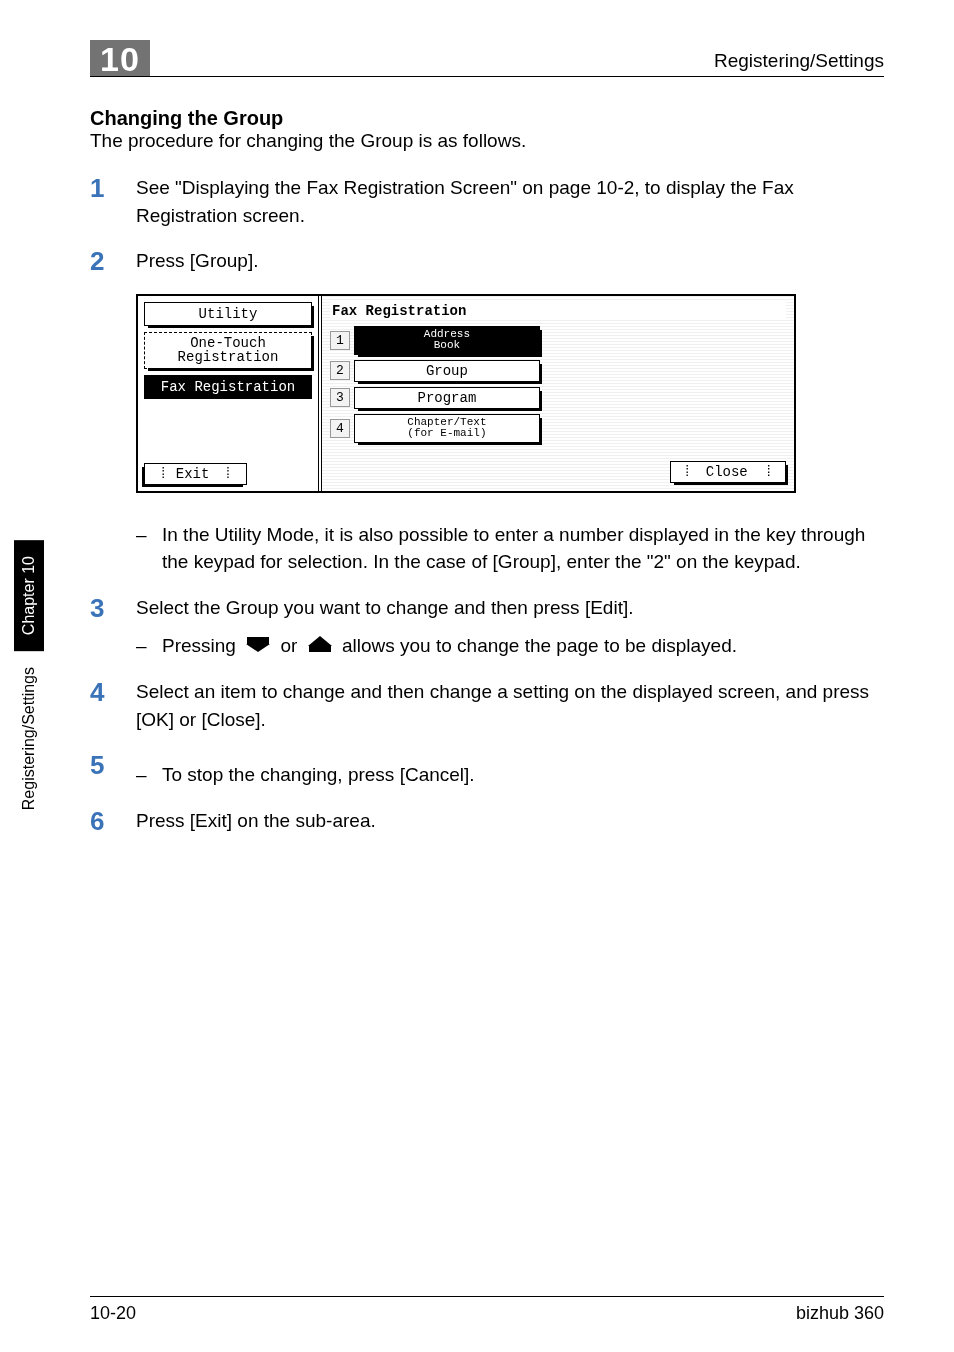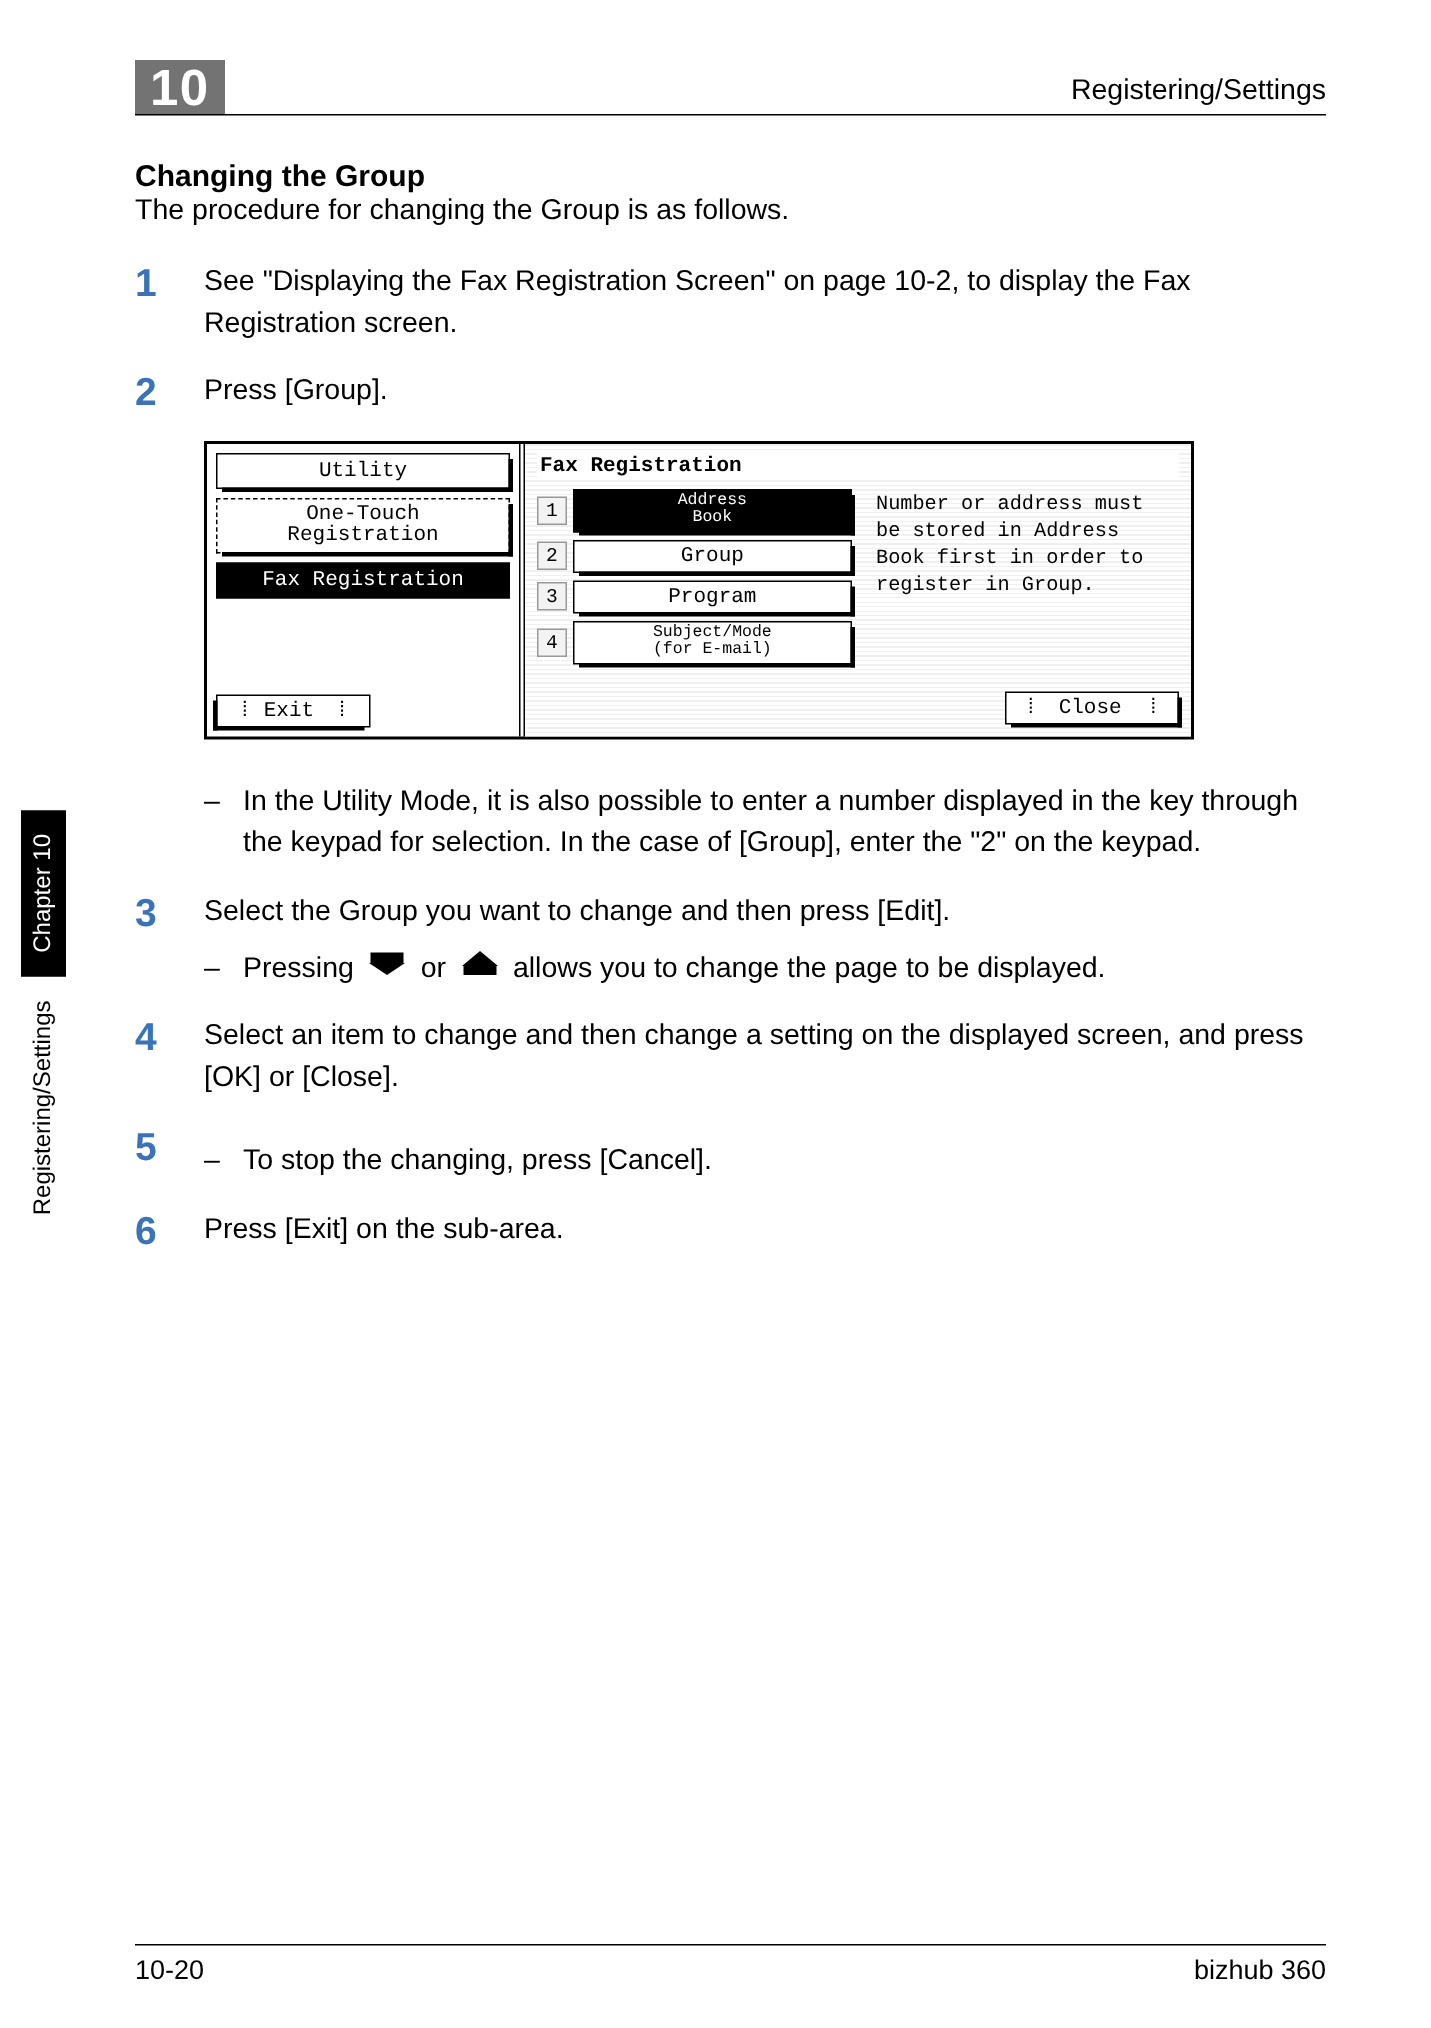--- a/index.html
+++ b/index.html
@@ -16,21 +16,21 @@
   .sub{display:flex;margin-top:10px}
   .sub-dash{width:26px;flex:none;font-size:19px}
   .sub-body{font-size:19px;flex:1;line-height:1.45}
   .side-tab{position:absolute;left:12px;top:540px;width:34px;display:flex;flex-direction:column;align-items:center}
   .tab-dark{background:#000;color:#fff;writing-mode:vertical-rl;transform:rotate(180deg);font-size:16px;padding:16px 6px}
   .tab-light{writing-mode:vertical-rl;transform:rotate(180deg);font-size:16px;padding:16px 2px}
   .footer{position:absolute;bottom:28px;left:90px;right:70px;border-top:1.5px solid #000;display:flex;justify-content:space-between;padding-top:6px;font-size:18px}
   
   .fax-wrap{margin:18px 0 18px 46px}
   .fax{border:2px solid #000;width:660px;box-sizing:border-box;display:flex;font-family:"Lucida Console","Courier New",monospace;font-size:14px;background:#fff}
-  .fax-left{width:212px;border-right:4px double #000;box-sizing:border-box;display:flex;flex-direction:column;justify-content:space-between;padding:6px}
+  .fax-left{width:184px;border-right:4px double #000;box-sizing:border-box;display:flex;flex-direction:column;justify-content:space-between;padding:6px}
   .fax-left-top{display:flex;flex-direction:column;gap:6px}
   .fax-btn{border:1px solid #000;padding:3px 6px;display:flex;align-items:center;justify-content:center;position:relative;background:#fff}
   .fax-btn.shadow::after{content:"";position:absolute;right:-3px;top:3px;width:3px;height:100%;background:#000}
   .fax-btn.shadow::before{content:"";position:absolute;bottom:-3px;left:3px;height:3px;width:100%;background:#000}
   .fax-btn.dashed{border-style:dashed}
   .fax-btn.selected{background:#000;color:#fff}
   .fax-left-bottom{align-self:flex-start}
   .exit-btn{border:1px solid #000;padding:2px 14px;position:relative;background:#fff;display:inline-block}
   .exit-btn::before{content:"";position:absolute;left:-3px;top:3px;width:3px;height:100%;background:#000}
   .exit-btn::after{content:"";position:absolute;bottom:-3px;right:3px;height:3px;width:100%;background:#000}
@@ -133,27 +133,26 @@
               <div class="opt">
                 <div class="opt-num">3</div>
                 <div class="opt-btn">
                   <span>Program</span>
                 </div>
               </div>
               <div class="opt">
                 <div class="opt-num">4</div>
                 <div class="opt-btn small">
                   <span class="twoline">
-                    <span>Subject/Mode</span><br>
+                    <span>Chapter/Text</span><br>
                     <span>(for E-mail)</span>
                   </span>
                 </div>
               </div>
             </div>
-            <div class="fax-help">Number or address must be stored in Address Book first in order to register in Group.</div>
           </div>
           <div class="fax-bottom">
             <span class="close-btn">
               <span class="close-l">⁞</span>
               <span>Close</span>
               <span>&nbsp;⁞</span>
             </span>
           </div>
         </div>
       </div>

